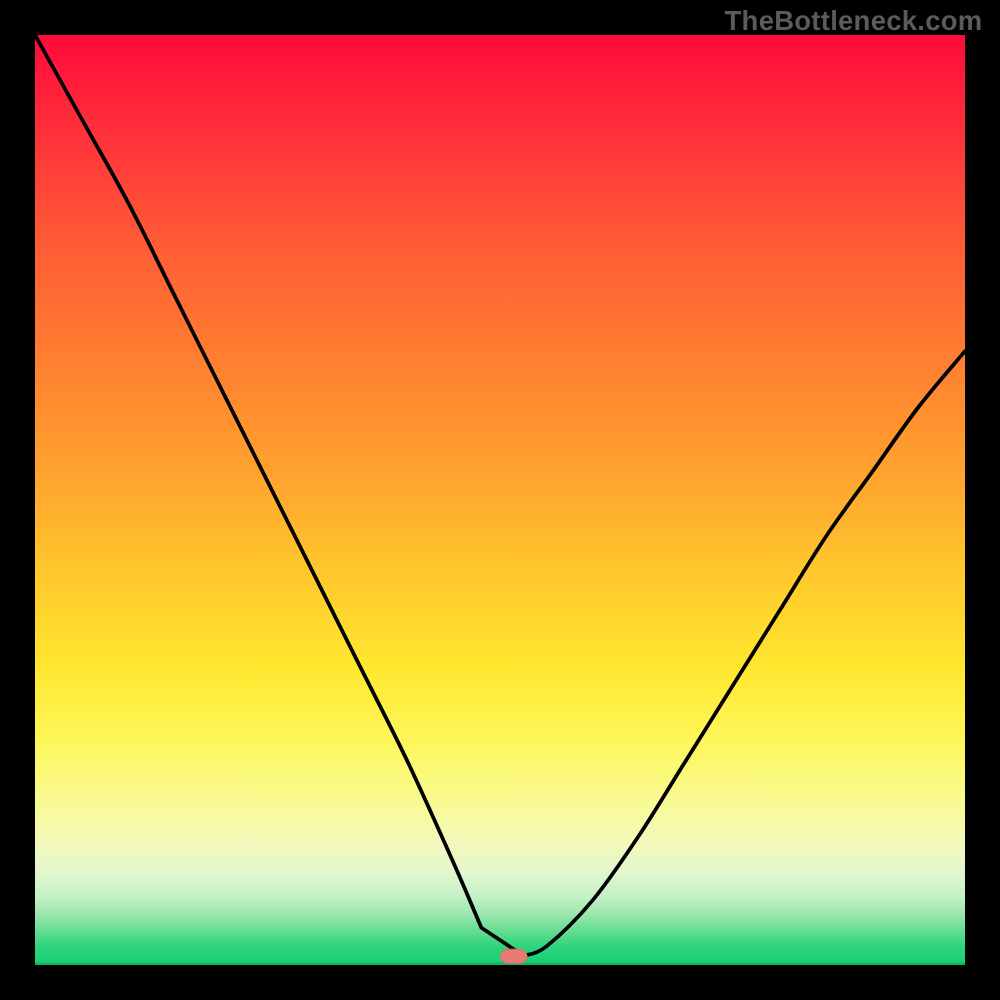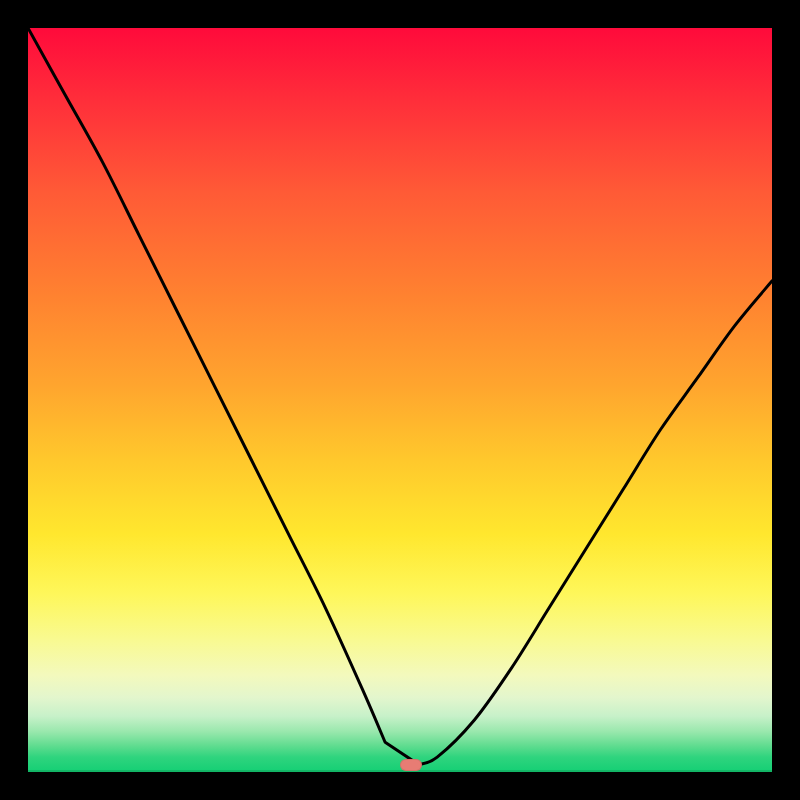--- a/index.html
+++ b/index.html
@@ -77,20 +77,21 @@
     border-radius: 6px;
     background: #e77c74;
     box-shadow: 0 0 0 1px rgba(0,0,0,0.08) inset;
     transform: translate(-50%, -50%);
   }
 </style>
 </head>
 <body>
 <div class="frame">
 
+  <div class="watermark">TheBottleneck.com</div>
 
   <div class="plot">
     <svg class="curve" viewBox="0 0 744 744" preserveAspectRatio="none">
       <path id="curve-path" fill="none" stroke="#000" stroke-width="3" stroke-linecap="round" stroke-linejoin="round" d="M 0 0 C 6.2 11.159999999999988, 24.800000000000004 44.639999999999915, 37.2 66.95999999999992 C 49.6 89.27999999999993, 62.00000000000001 110.36000000000006, 74.4 133.92000000000007 C 86.80000000000001 157.4800000000001, 99.19999999999999 183.52000000000007, 111.6 208.32000000000005 C 124 233.12000000000003, 136.4 257.92, 148.8 282.72 C 161.20000000000002 307.52000000000004, 173.6 332.32, 186 357.12 C 198.4 381.92, 210.79999999999998 406.72, 223.2 431.52000000000004 C 235.6 456.32000000000005, 247.99999999999997 481.12, 260.4 505.91999999999996 C 272.79999999999995 530.7199999999999, 285.20000000000005 554.28, 297.6 580.3199999999999 C 310 606.3599999999999, 324.88 639.8399999999999, 334.8 662.16 C 344.72 684.48, 353.4 705.56, 357.12 714.24 L 390.6 736.56 C 393.70000000000005 735.3199999999999, 399.90000000000003 736.56, 409.20000000000005 729.12 C 418.50000000000006 721.6800000000001, 434 706.8, 446.4 691.92 C 458.79999999999995 677.04, 471.20000000000005 658.44, 483.6 639.84 C 496 621.24, 508.4 600.16, 520.8 580.3199999999999 C 533.1999999999999 560.4799999999999, 545.6 540.64, 558 520.8 C 570.4 500.96, 582.8000000000001 481.11999999999995, 595.2 461.28 C 607.6 441.44, 620 420.36, 632.4 401.76 C 644.8 383.15999999999997, 657.2 367.04, 669.6 349.68 C 682 332.32, 694.4 313.72, 706.8 297.6 C 719.1999999999999 281.48, 737.8 260.4, 744 252.95999999999998"></path>
     </svg>
     <div class="bottom-line"></div>
     <div id="marker" class="marker" style="left: 383.16px; top: 736.56px;"></div>
   </div>
 
 </div>

